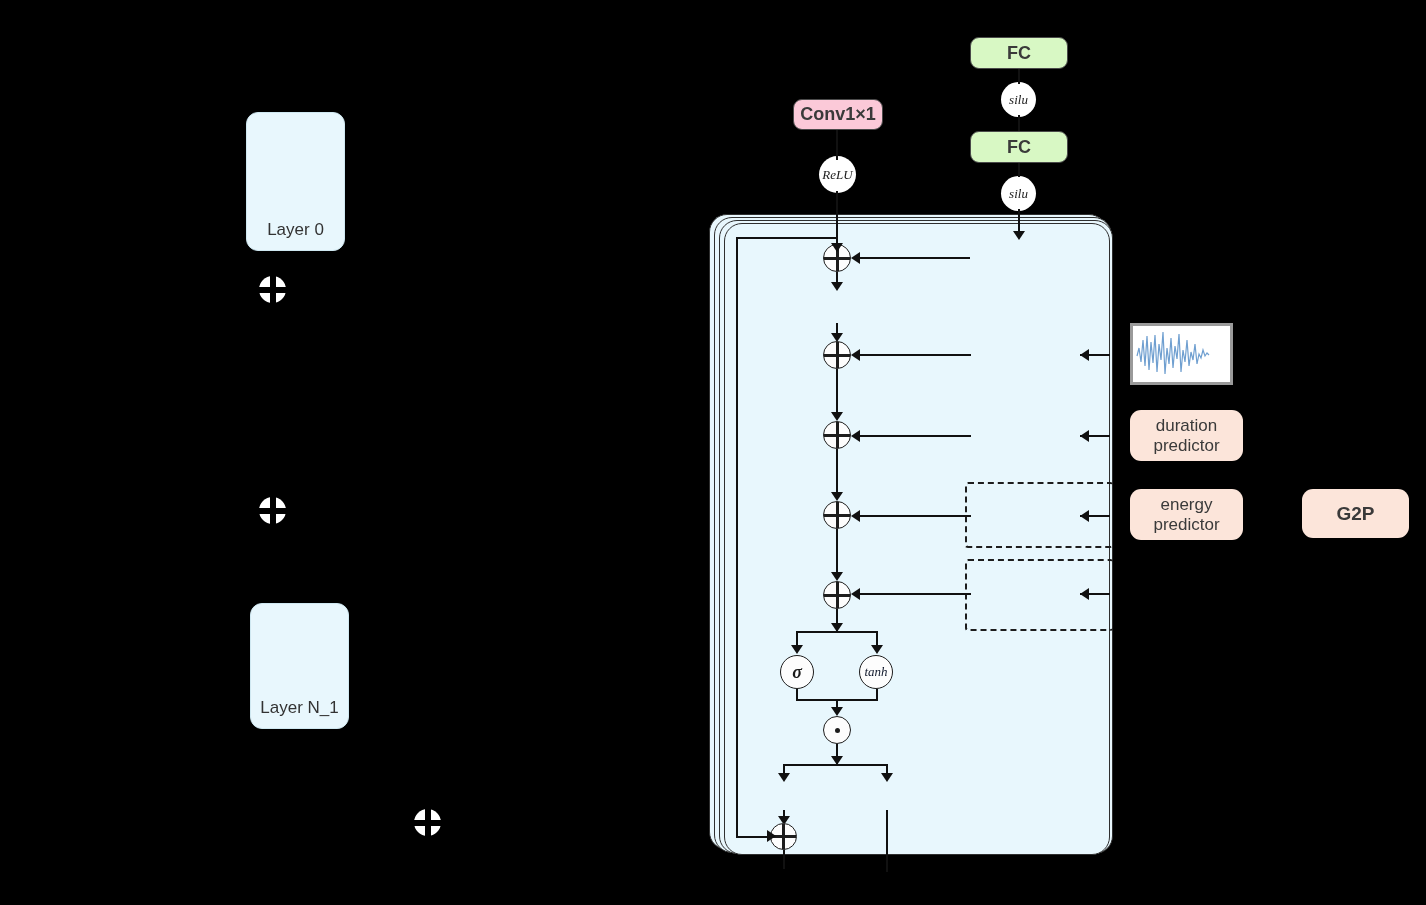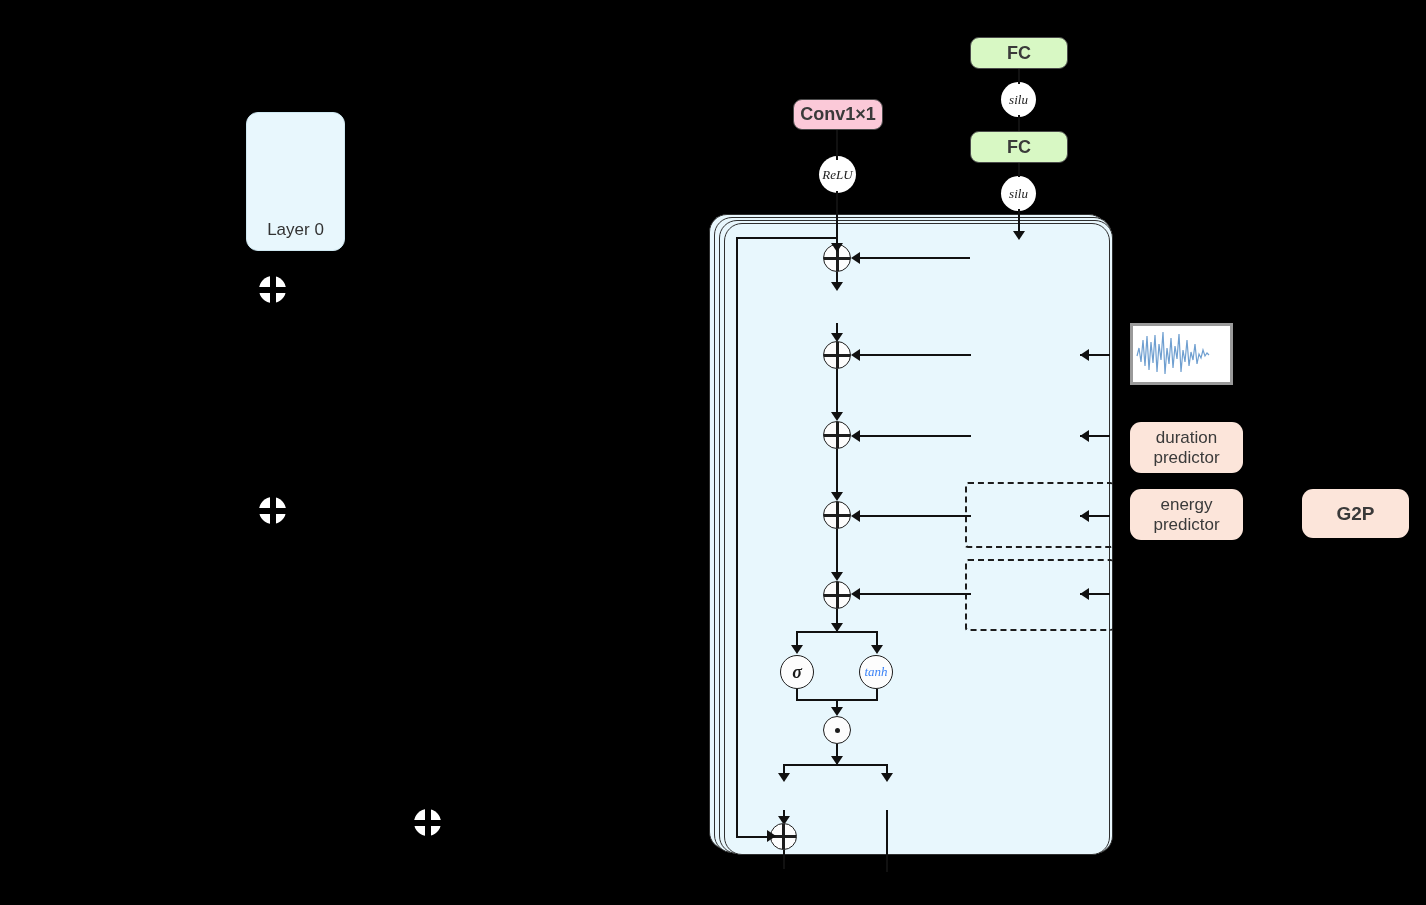--- a/index.html
+++ b/index.html
@@ -170,20 +170,23 @@
     <span class="cv"></span>
     <span class="ch"></span>
   </div>
 
 
   <div class="plus-icon" style="left:259px; top:497px; width:27px; height:27px;">
     <span class="cv"></span>
     <span class="ch"></span>
   </div>
 
+  <div class="box layer-card lbl" style="left:250px; top:603px; width:99px; height:126px;">
+    <span>Layer N_1</span>
+  </div>
 
   <div class="plus-icon" style="left:414px; top:809px; width:27px; height:27px;">
     <span class="cv"></span>
     <span class="ch"></span>
   </div>
 
   <div class="box blk blk-conv" style="left:793px; top:99px; width:90px; height:31px;">
     <span>Conv1×1</span>
   </div>
 
@@ -318,21 +321,21 @@
   <div class="ln lnh" style="left:796px; top:631px; width:82px;"></div>
   <div class="ln lnv" style="left:796px; top:631px; height:18px;"></div>
   <div class="arrow-d" style="left:791px; top:645px;"></div>
   <div class="ln lnv" style="left:876px; top:631px; height:18px;"></div>
   <div class="arrow-d" style="left:871px; top:645px;"></div>
 
   <div class="opnode" style="left:780px; top:655px; width:34px; height:34px;">
     <span style="font-family:'Liberation Serif',serif; font-style:italic; font-weight:bold; font-size:18px; color:#1a1a1a;">σ</span>
   </div>
   <div class="opnode" style="left:859px; top:655px; width:34px; height:34px;">
-    <span style="font-family:'Liberation Serif',serif; font-style:italic; font-size:13px; color:#3b82f6;">tanh</span>
+    <span style="font-family:'Liberation Serif',serif; font-style:italic; font-size:13px; color:#0f172a;">tanh</span>
   </div>
 
   <div class="ln lnv" style="left:796px; top:689px; height:12px;"></div>
   <div class="ln lnv" style="left:876px; top:689px; height:12px;"></div>
   <div class="ln lnh" style="left:796px; top:699px; width:82px;"></div>
   <div class="ln lnv" style="left:836px; top:699px; height:14px;"></div>
   <div class="arrow-d" style="left:831px; top:707px;"></div>
 
   <div class="opnode" style="left:823px; top:716px; width:28px; height:28px;">
     <span class="dot"></span>
@@ -362,21 +365,21 @@
   <div class="ln lnv" style="left:783px; top:849px; height:20px;"></div>
 
   <div class="ln lnv" style="left:886px; top:810px; height:62px;"></div>
 
   <div class="wave-frame" style="left:1130px; top:323px; width:103px; height:62px;">
     <svg width="97" height="56" viewBox="0 0 97 56">
       <polyline fill="none" stroke="#6f9fd0" stroke-width="1.2" points="4,30 6,22 8,36 10,14 12,40 14,10 16,44 18,16 20,37 22,9 24,46 26,18 28,34 30,6 32,48 34,22 36,38 38,12 40,42 42,20 44,33 46,8 48,46 50,24 52,36 54,14 56,40 58,26 60,34 62,18 64,38 66,28 68,32 70,24 72,30 74,27 76,29"></polyline>
     </svg>
   </div>
 
-  <div class="box blk-pred" style="left:1130px; top:410px; width:113px; height:51px; flex-direction:column;margin-top:12px;">
+  <div class="box blk-pred" style="left:1130px; top:410px; width:113px; height:51px; flex-direction:column;">
     <span>duration</span>
     <span>predictor</span>
   </div>
 
   <div class="box blk-pred" style="left:1130px; top:489px; width:113px; height:51px; flex-direction:column;">
     <span>energy</span>
     <span>predictor</span>
   </div>
 
   <div class="box blk-pred" style="left:1302px; top:447px; width:107px; height:49px; font-weight:bold; font-size:19px;margin-top:42px;">

